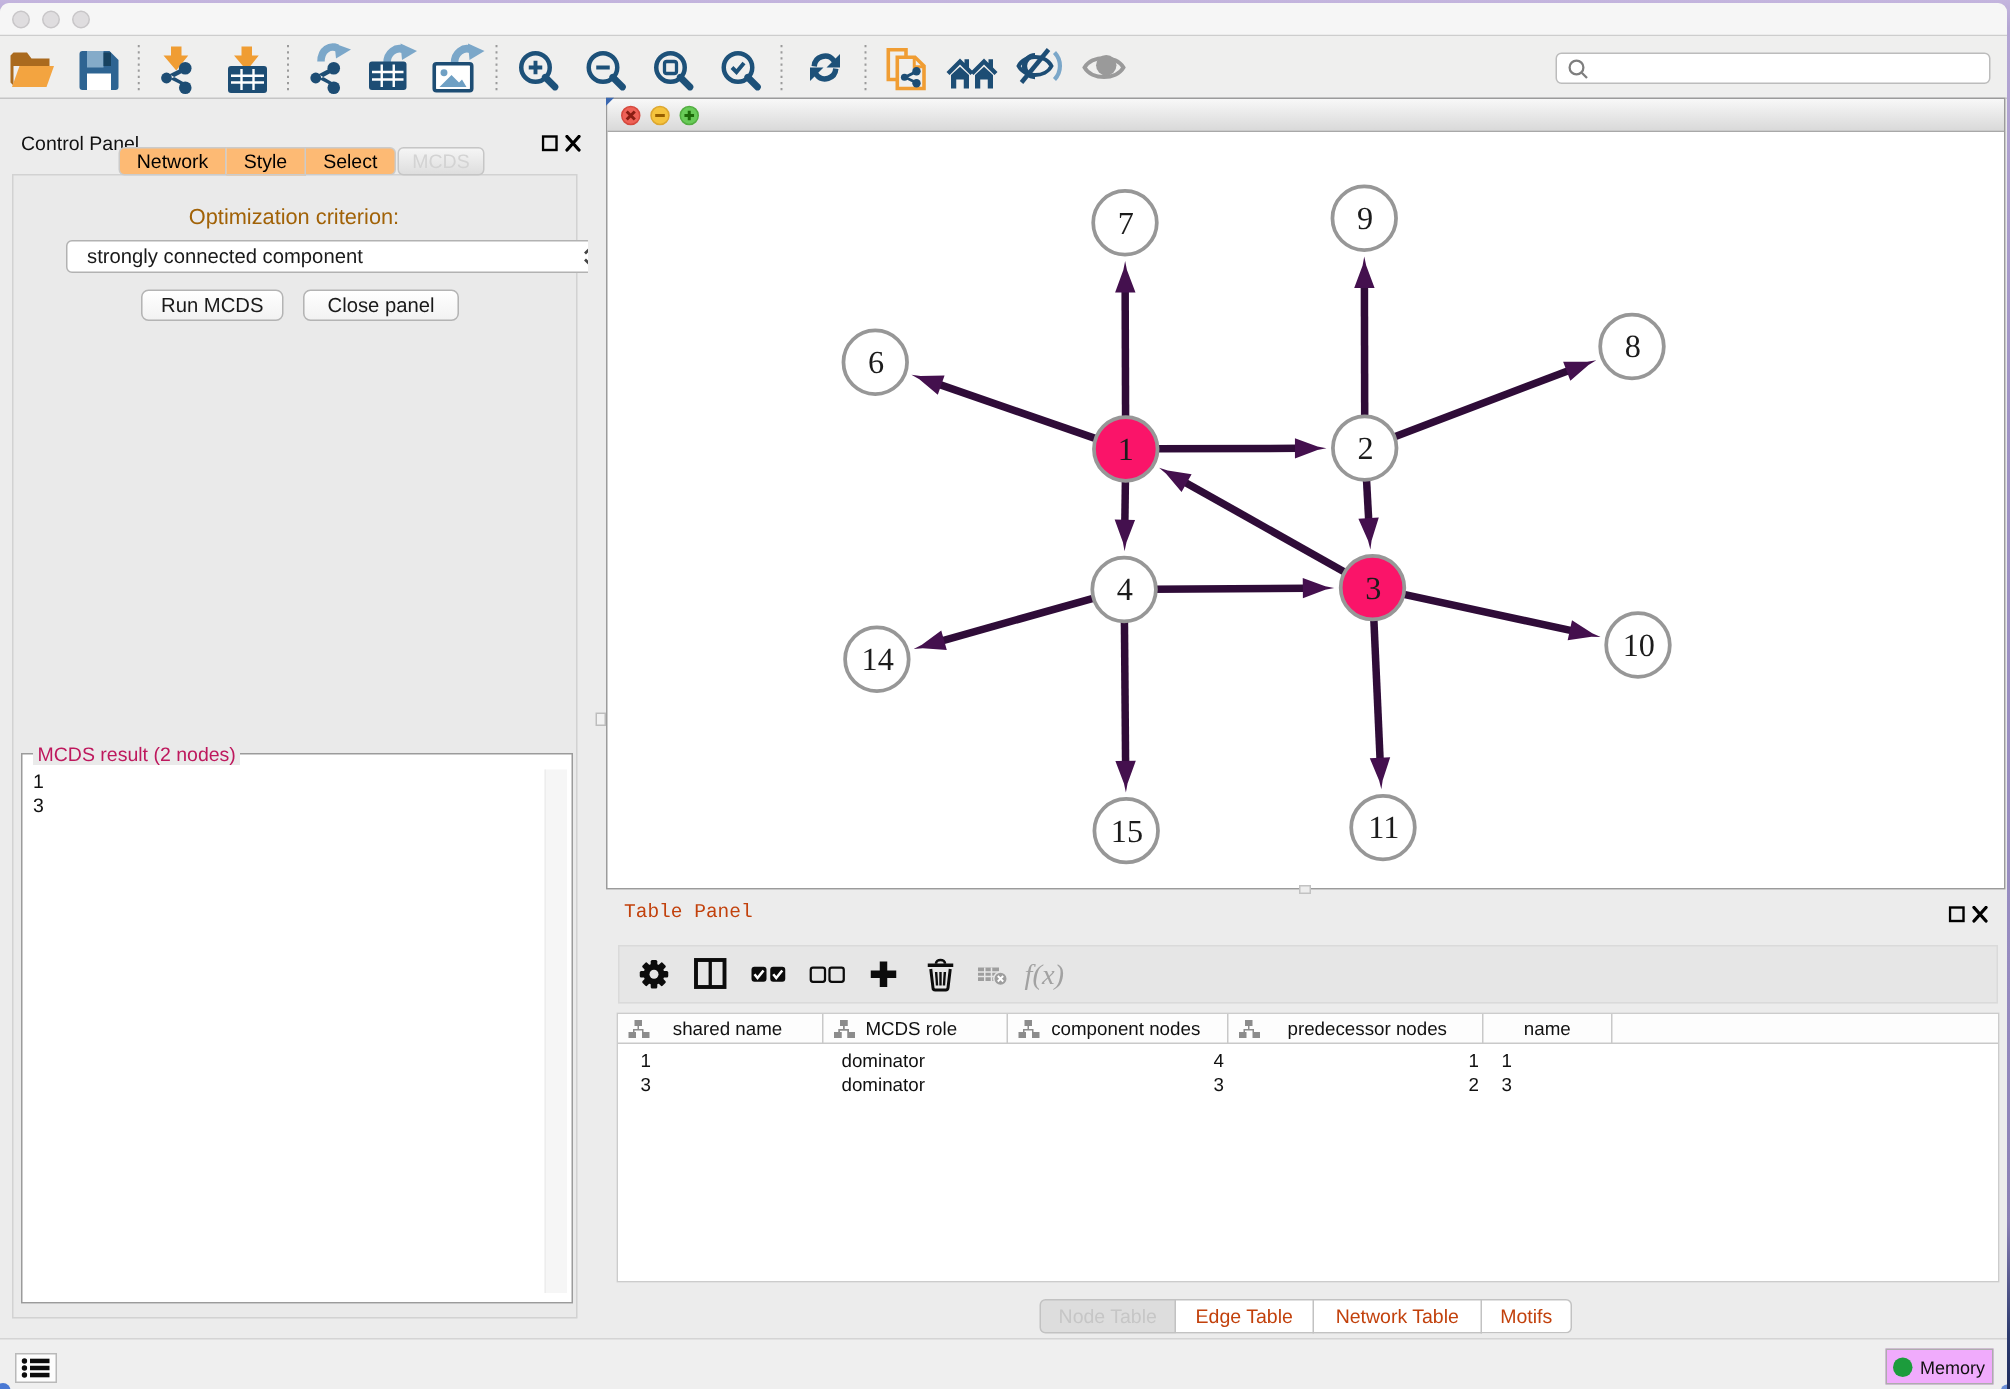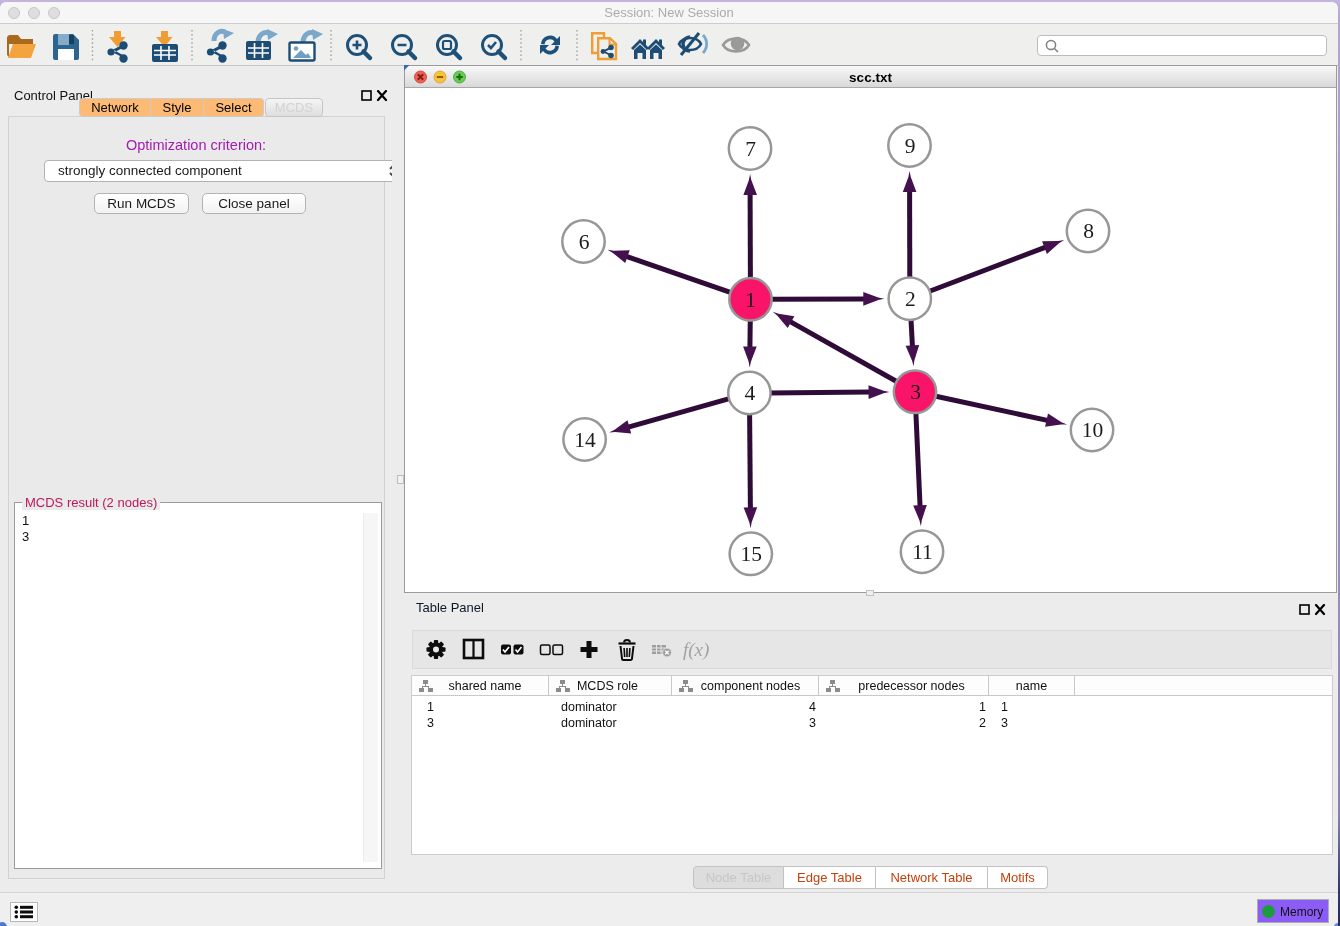--- a/index.html
+++ b/index.html
@@ -11,51 +11,50 @@
 #title{position:absolute;top:3px;left:0;width:100%;text-align:center;font-size:13px;color:#ababab;}
 
 #toolbar{position:absolute;left:0;top:22px;width:1338px;height:42px;background:#efefee;border-bottom:1px solid #c5c5c5;}
 #search{position:absolute;left:1037px;top:11px;width:290px;height:21px;background:#fff;border:1px solid #bcbcbc;border-radius:4px;}
 
 #cpanel-head{position:absolute;left:0;top:79px;width:392px;height:34px;background:#ececec;}
 #cpanel-head .t{position:absolute;left:14px;top:7px;font-size:13px;color:#111;}
 #inner{position:absolute;left:8px;top:114px;width:377px;height:763px;background:#eaeaea;border:1px solid #d2d2d2;}
 .tabrow{position:absolute;top:96px;height:19px;font-size:13px;color:#000;}
 .tab{position:absolute;top:0;height:19px;background:#fdba74;border:1px solid #cbcbcb;text-align:center;line-height:18px;}
-#opt-label{position:absolute;left:0;top:135px;width:392px;text-align:center;font-size:14.5px;color:#a21caf;}
+#opt-label{position:absolute;left:0;top:135px;width:392px;text-align:center;font-size:14.5px;color:#a16207;}
 #dropdown{position:absolute;left:44px;top:158px;width:364px;height:22px;background:#fff;border:1px solid #b2b2b2;border-radius:4px;font-size:13.5px;color:#1a1a1a;line-height:20px;padding-left:13px;}
 .btn{position:absolute;top:191px;height:21px;background:linear-gradient(#ffffff,#f2f2f2);border:1px solid #b4b4b4;border-radius:5px;font-size:13.5px;color:#1a1a1a;text-align:center;line-height:19px;}
 #mcds-group{position:absolute;left:14px;top:500px;width:368px;height:367px;border:1px solid #9b9b9b;background:#fff;}
 #mcds-label{position:absolute;left:22px;top:493px;background:#eaeaea;padding:0 3px;font-size:13px;color:#be185d;}
 #mcds-scroll{position:absolute;right:3px;top:10px;width:15px;height:349px;background:#f6f6f6;border-left:1px solid #ededed;}
 
 #vsplit{position:absolute;left:392px;top:64px;width:13px;height:826px;background:#ececec;}
 
 #netwin{position:absolute;left:404px;top:63px;width:933px;height:528px;border:1px solid #9b9b9b;background:#fff;}
 #nettitle{position:absolute;left:0;top:0;width:100%;height:22px;background:linear-gradient(#f8f8f8,#d9d9d9);border-bottom:1px solid #a8a8a8;}
 #nettitle .t{position:absolute;width:100%;text-align:center;top:4px;font-size:13.5px;color:#000;font-weight:bold;}
 
 #tpanel-head{position:absolute;left:405px;top:598px;width:933px;height:20px;}
-#tpanel-head .t{position:absolute;left:11px;top:0px;font-size:13px;color:#0f172a;}
+#tpanel-head .t{position:absolute;left:11px;top:0px;font-size:13px;color:#c2410c;font-family:Liberation Mono, monospace;}
 #ttoolbar{position:absolute;left:412px;top:628px;width:920px;height:39px;background:#e6e6e6;border:1px solid #dadada;}
 #ttable{position:absolute;left:411px;top:673px;width:922px;height:180px;background:#fff;border:1px solid #cccccc;}
 .hcell{position:absolute;top:0;height:20px;border-right:1px solid #c9c9c9;font-size:12.5px;color:#111;text-align:center;line-height:20px;}
 .trow{position:absolute;font-size:12.5px;color:#111;height:16px;line-height:16px;}
 .btab{position:absolute;top:864px;height:23px;border:1px solid #c2c2c2;background:#fff;font-size:13px;color:#c2410c;text-align:center;line-height:21px;}
 #statusline{position:absolute;left:0;top:890px;width:1338px;height:1px;background:#d4d4d4;}
 #listbtn{position:absolute;left:10px;top:900px;width:28px;height:20px;background:#fdfdfd;border:1px solid #b9b9b9;}
-#membtn{position:absolute;left:1257px;top:897px;width:72px;height:24px;background:#8b5cf6;border:1px solid #adadad;font-size:13px;color:#111;}
+#membtn{position:absolute;left:1257px;top:897px;width:72px;height:24px;background:#f0abfc;border:1px solid #adadad;font-size:13px;color:#111;}
 </style></head>
 <body>
 <div id="win">
   <div id="titlebar">
     <div class="tl" style="left:8px;"></div>
     <div class="tl" style="left:28px;"></div>
     <div class="tl" style="left:48px;"></div>
-    <div id="title">Session: New Session</div>
   </div>
   <div id="toolbar">
     <svg width="780" height="42" style="position:absolute;left:0;top:0;">
 
       <g transform="translate(7,10)">
         <path d="M2,1 h9 l3,4 h12 v5 h-24 z M0,3 l2,-2 v22 l-2,-2 z" fill="#aa6a1e"></path>
         <path d="M1,24 L6,10 H29 L24,24 Z" fill="#f3a440"></path>
       </g>
 
       <g transform="translate(53,10)">
@@ -224,21 +223,20 @@
   <div class="btn" style="left:202px;width:104px;">Close panel</div>
   <div id="mcds-group">
       <div id="mcds-scroll"></div>
     </div>
   <div id="mcds-label">MCDS result (2 nodes)</div>
   <div style="position:absolute;left:22px;top:511px;font-size:13px;color:#111;line-height:16px;">1<br>3</div>
   <div id="vsplit"></div>
   <div style="position:absolute;left:397px;top:473px;width:7px;height:9px;background:#f2f2f2;border:1px solid #bdbdbd;"></div>
   <div id="netwin">
     <div id="nettitle">
-      <div class="t">scc.txt</div>
       <svg width="60" height="22" style="position:absolute;left:8px;top:0;">
         <circle cx="7.5" cy="11" r="6" fill="#ee6156" stroke="#d5493e" stroke-width="1"></circle>
         <path d="M4.8,8.3 L10.2,13.7 M10.2,8.3 L4.8,13.7" stroke="#891d12" stroke-width="2"></path>
         <circle cx="27" cy="11" r="6" fill="#f5c33d" stroke="#dda72f" stroke-width="1"></circle>
         <line x1="23.8" y1="11" x2="30.2" y2="11" stroke="#985f00" stroke-width="2"></line>
         <circle cx="46.5" cy="11" r="6" fill="#68cb58" stroke="#52ad41" stroke-width="1"></circle>
         <path d="M43.3,11 H49.7 M46.5,7.8 V14.2" stroke="#1d6a0a" stroke-width="2"></path>
       </svg>
     </div>
     <svg width="6" height="6" style="position:absolute;left:-1px;top:-1px;">

